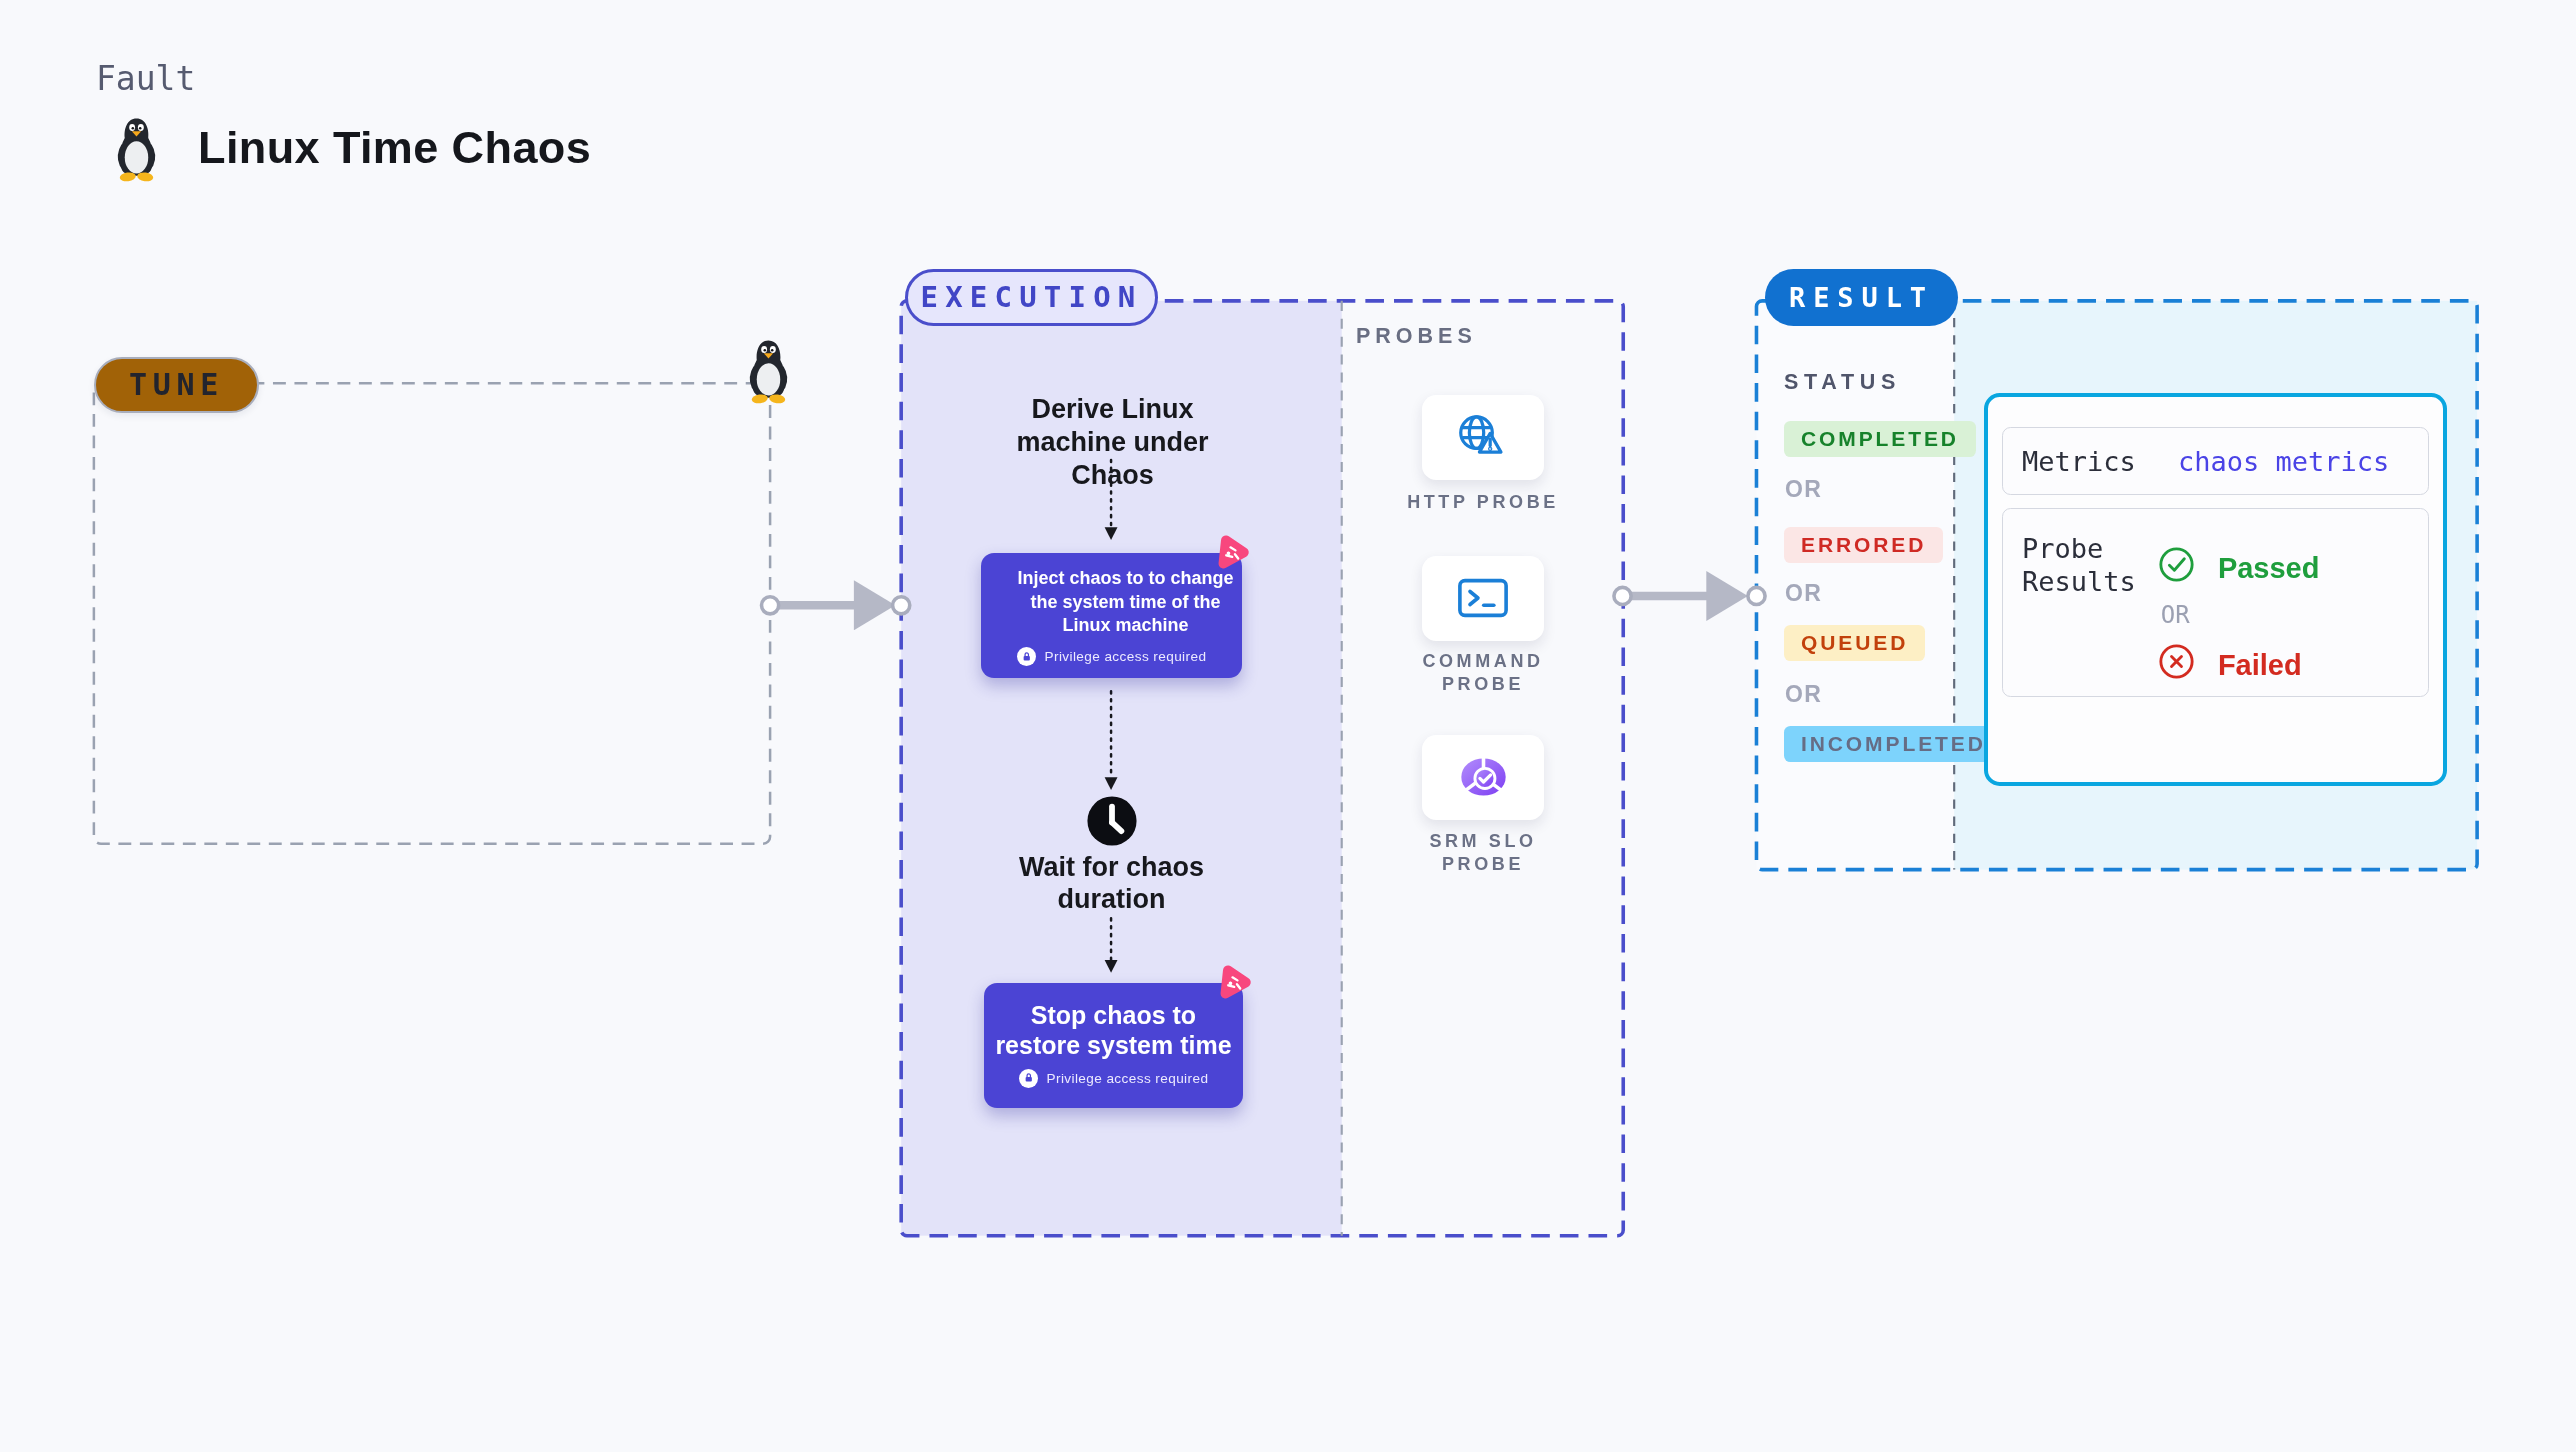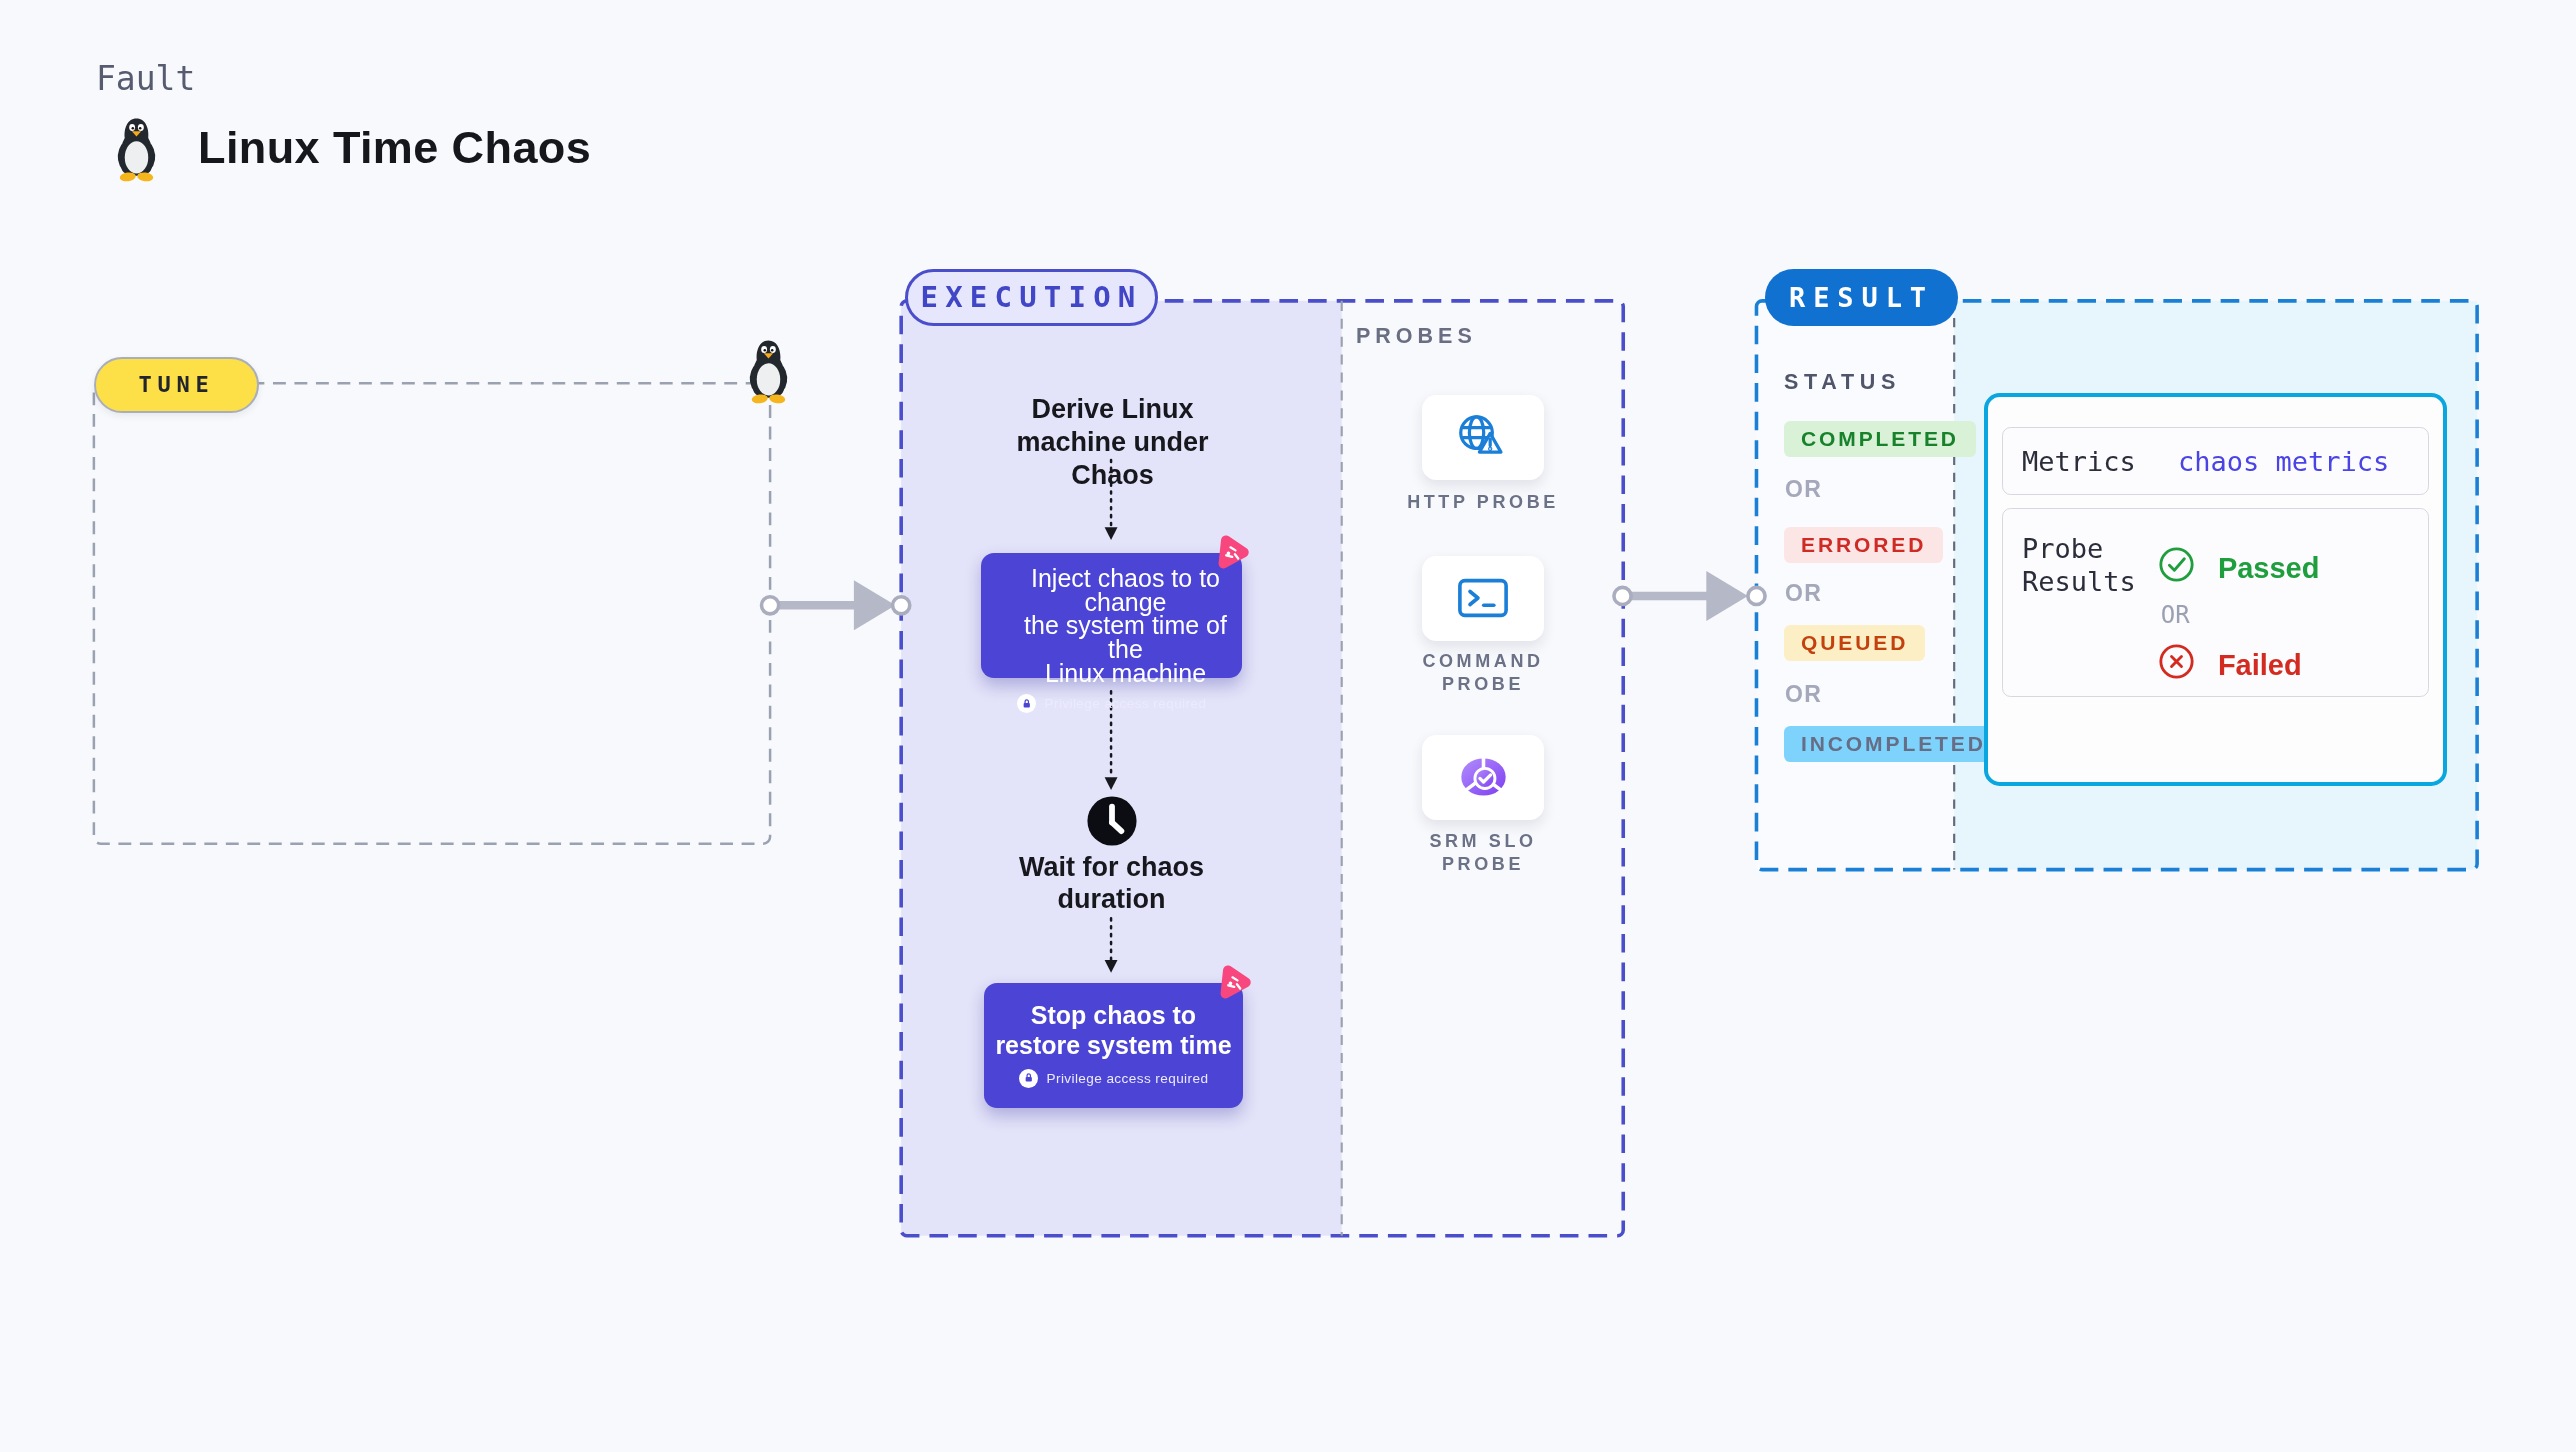--- a/index.html
+++ b/index.html
@@ -12,39 +12,39 @@
   .abs{position:absolute;}
   .mono{font-family:"DejaVu Sans Mono", monospace;}
   .sans{font-family:"Liberation Sans", sans-serif;}
 
   
   .eyebrow{left:96px;top:59px;font-size:33px;color:#565b70;font-weight:500;}
   .page-title{left:198px;top:122px;font-size:45px;font-weight:bold;color:#15171c;letter-spacing:0.4px;}
 
   
   .pill{border-radius:31.5px;text-align:center;font-weight:bold;box-sizing:border-box;}
-  .pill-tune{left:94px;top:357px;width:165px;height:56px;line-height:52px;background:#fde047;border:2.1px solid #a9aebc;font-size:22px;color:#22242e;letter-spacing:5.7px;box-shadow:0 2.9px 7.2px rgba(30,34,60,.08);}
+  .pill-tune{left:94px;top:357px;width:165px;height:56px;line-height:52px;background:#a16207;border:2.1px solid #a9aebc;font-size:30px;color:#22242e;letter-spacing:5.7px;box-shadow:0 2.9px 7.2px rgba(30,34,60,.08);}
   .pill-exec{left:905px;top:269px;width:253px;height:57px;line-height:50px;background:#e6e6fc;border:3.6px solid #4a4ecb;font-size:29px;color:#4146c6;letter-spacing:7.2px;}
   .pill-result{left:1765px;top:269px;width:193px;height:57px;line-height:57px;background:#1171d0;font-size:27px;color:#ffffff;letter-spacing:7.9px;}
 
   
   .ui-card{left:127px;top:464px;width:613px;height:335px;background:#fdfdfe;border:2.1px solid #9aa2b1;border-radius:11.5px;box-sizing:border-box;}
   .ui-card-header{left:14.3px;top:14.3px;width:580px;height:67px;background:#dadae4;border-radius:7.2px;text-align:center;line-height:67px;font-size:29px;font-weight:600;color:#3a3e4b;}
   .ui-card-body{left:14.3px;top:96px;width:580px;height:211px;background:#fbfbfd;border:1.4px solid #c9ccd7;border-radius:7.2px;box-sizing:border-box;}
   .chaos-details{left:17px;top:33px;font-size:26px;color:#23262f;}
   .tune-val{left:259px;font-size:26px;color:#2e2edd;}
 
   
   .probes-title{left:1356px;top:324px;font-size:21.5px;font-weight:bold;letter-spacing:5px;color:#696e82;}
   .step-title{font-weight:bold;color:#17181d;text-align:center;}
   .derive-title{left:975px;top:393px;width:275px;font-size:27px;line-height:33px;}
   .wait-title{left:1004px;top:852px;width:215px;font-size:27px;line-height:31.5px;}
   .chaos-box{background:#4b44d4;border-radius:13px;color:#fff;text-align:center;box-shadow:0 7.2px 15.8px rgba(40,35,150,.28);box-sizing:border-box;}
   .inject-box{left:981px;top:553px;width:261px;height:125px;padding-top:14.3px;}
-  .inject-box .line{font-size:25px;line-height:23.6px;font-weight:normal;padding-left:28px;}
+  .inject-box .line{font-size:18px;line-height:23.6px;font-weight:bold;padding-left:28px;}
   .stop-box{left:984px;top:983px;width:259px;height:125px;padding-top:17px;}
   .stop-box .line{font-size:25px;line-height:30px;font-weight:bold;}
   .priv-row{display:flex;align-items:center;justify-content:center;gap:8.6px;margin-top:8.6px;}
   .priv-badge{font-size:13.6px;color:#eceaff;font-weight:500;letter-spacing:0.4px;}
   .lock-circle{width:19.3px;height:19.3px;border-radius:50%;background:#ffffff;display:flex;align-items:center;justify-content:center;}
   .chaos-logo{width:40px;height:40px;transform:rotate(8deg);}
 
   
   .probe-card{left:1422px;width:122px;height:85px;background:#ffffff;border-radius:14.3px;box-shadow:0 5.7px 13px rgba(25,30,70,.10);display:flex;align-items:center;justify-content:center;}
   .probe-label{left:1397px;width:172px;text-align:center;font-size:18px;font-weight:bold;letter-spacing:3.6px;color:#6b7186;line-height:23px;}

